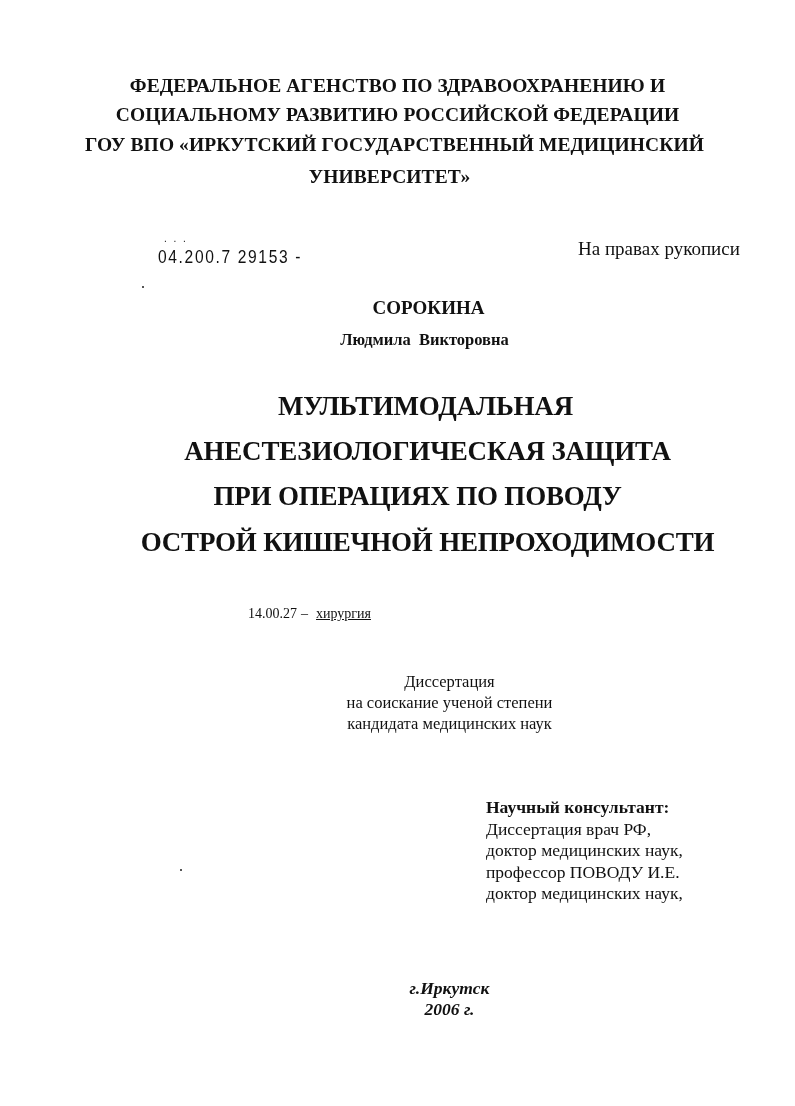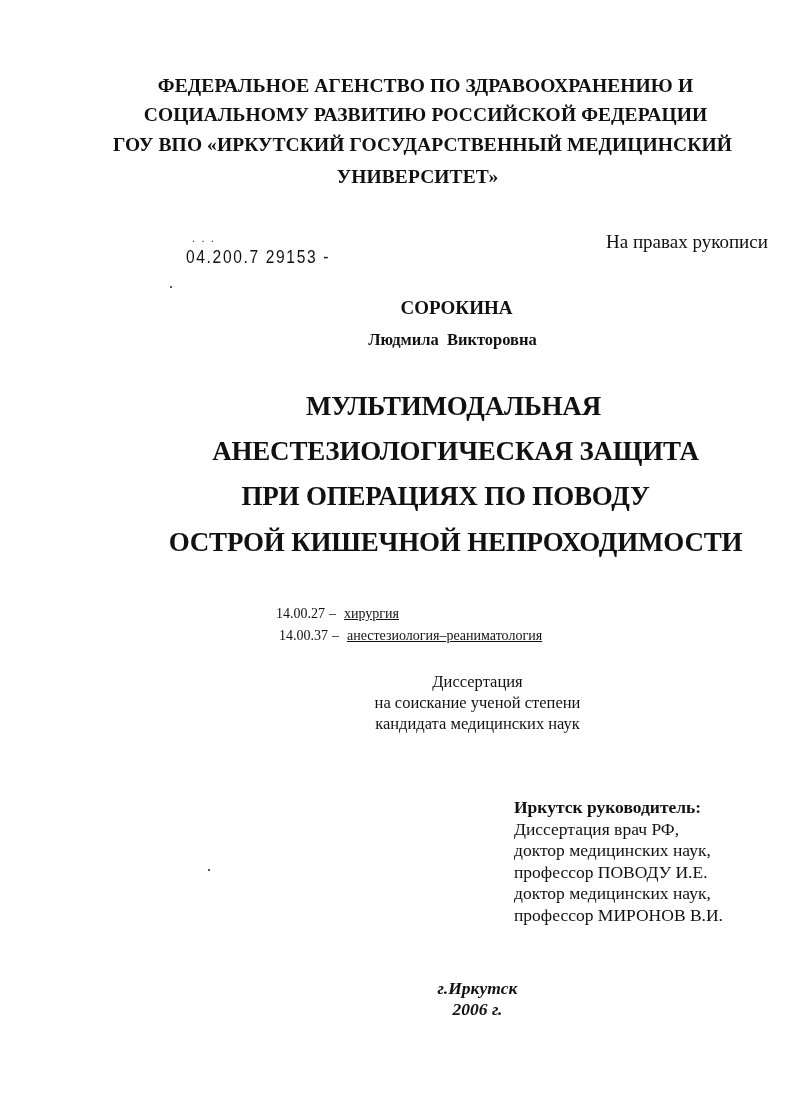--- a/index.html
+++ b/index.html
@@ -13,21 +13,20 @@
       position: relative;
       overflow: hidden;
       font-family: "Liberation Serif", serif;
       color: #111111;
     }
     .page {
       position: absolute;
       left: 0; top: 0;
       width: 713px; height: 1106px;
       background: #ffffff;
-      margin-left: 28px;
     }
     .abs { position: absolute; }
     .center-line {
       position: absolute;
       left: 0;
       width: 795px;
       text-align: center;
       white-space: nowrap;
     }
     .agency {
@@ -48,21 +47,21 @@
     .stamp-dots {
       left: 164px;
       top: 236px;
       font-size: 10px;
       letter-spacing: 2px;
       line-height: 6px;
       font-family: "Liberation Sans", sans-serif;
     }
     .rights {
       left: 578px;
-      top: 231px;
+      top: 238px;
       font-size: 19px;
       white-space: nowrap;
     }
     .surname {
       font-weight: bold;
       font-size: 19px;
     }
     .given {
       font-weight: bold;
       font-size: 16.5px;
@@ -120,33 +119,29 @@
   <div class="center-line given" style="top:330px; left:27px;">Людмила Викторовна</div>
 
   <div class="center-line title" style="top:391px; left:28px;">МУЛЬТИМОДАЛЬНАЯ</div>
   <div class="center-line title" style="top:436px; left:30px;">АНЕСТЕЗИОЛОГИЧЕСКАЯ ЗАЩИТА</div>
   <div class="center-line title" style="top:481px; left:20px;">ПРИ ОПЕРАЦИЯХ ПО ПОВОДУ</div>
   <div class="center-line title" style="top:527px; left:30px;">ОСТРОЙ КИШЕЧНОЙ НЕПРОХОДИМОСТИ</div>
 
   <div class="abs spec" style="left:248px; top:606px;">
     <span class="code">14.00.27</span><span class="dash">–</span><span>хирургия</span>
   </div>
-  <div class="abs spec" style="left:251px; top:628px;">
-    <span class="code">14.00.37</span><span class="dash">–</span><span>анестезиология–реаниматология</span>
-  </div>
 
   <div class="center-line diss" style="top:672px; left:52px;">Диссертация</div>
   <div class="center-line diss" style="top:693px; left:52px;">на соискание ученой степени</div>
   <div class="center-line diss" style="top:714px; left:52px;">кандидата медицинских наук</div>
 
   <div class="abs advisors">
-    <div class="bold">Иркутск руководитель:</div>
+    <div class="bold">Научный консультант:</div>
     <div>Диссертация врач РФ,</div>
     <div>доктор медицинских наук,</div>
     <div>профессор ПОВОДУ И.Е.</div>
     <div>доктор медицинских наук,</div>
-    <div>профессор МИРОНОВ В.И.</div>
   </div>
   <div class="abs speck" style="left:180px; top:869px;"></div>
 
   <div class="center-line city" style="top:978px; left:52px;">г.Иркутск</div>
   <div class="center-line city" style="top:999px; left:52px;">2006 г.</div>
 </div>
 
 </body></html>

